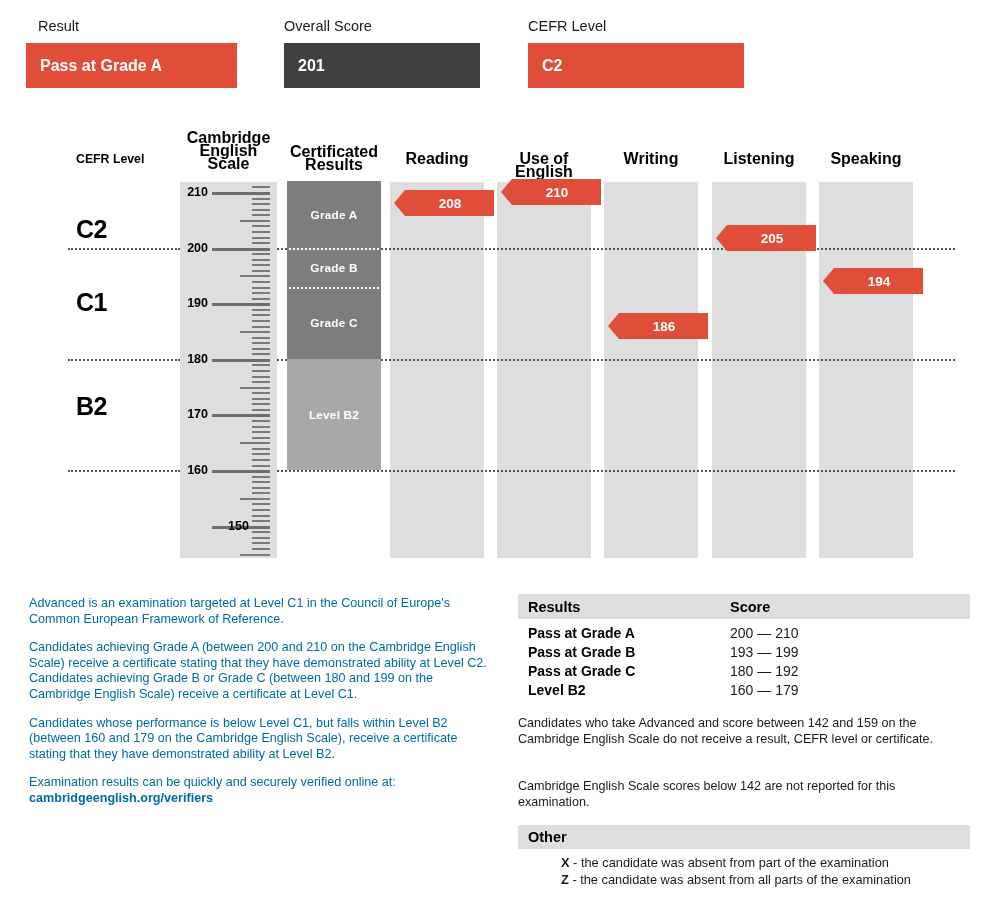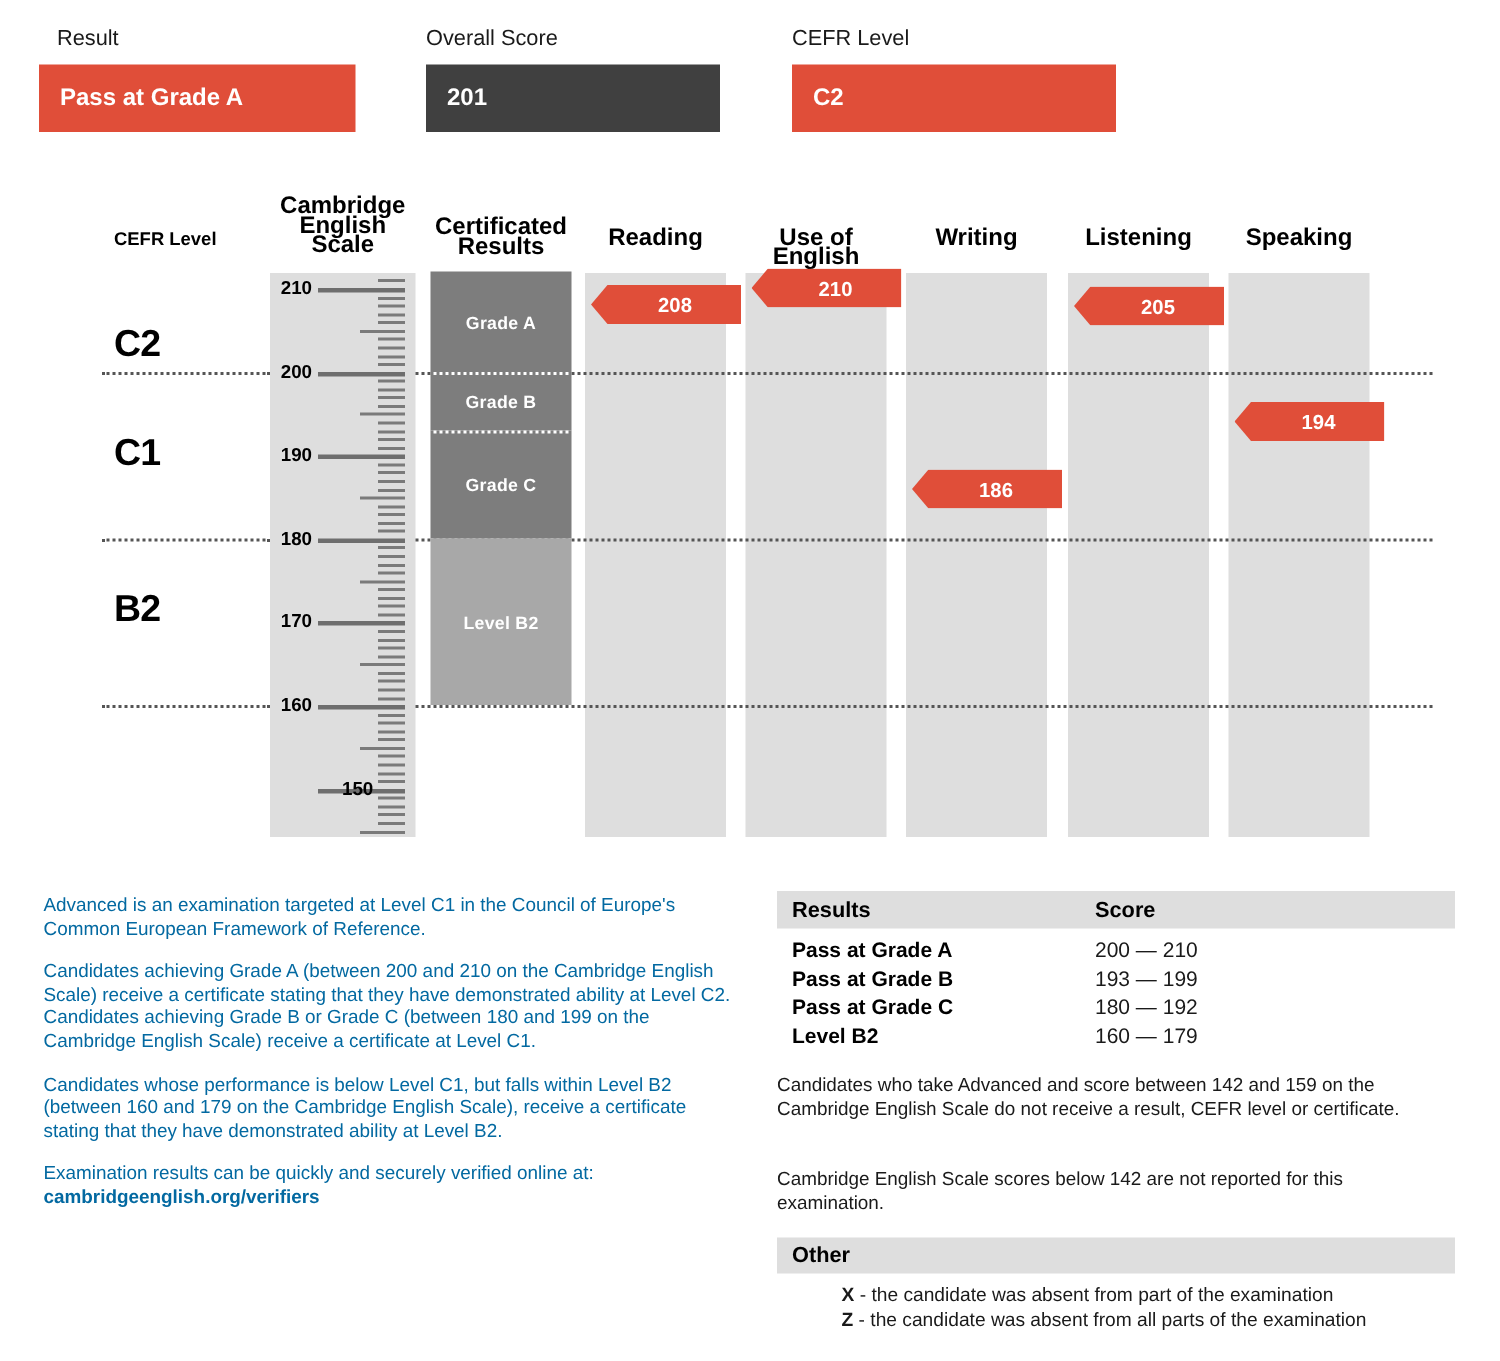--- a/index.html
+++ b/index.html
@@ -319,21 +319,21 @@
       <div class="band-sep" style="left: 289px; top: 287px; width: 90px;"></div>
       <div class="score-arrow" style="left: 394px; top: 190px; width: 100px;">
         <span>208</span>
       </div>
       <div class="score-arrow" style="left: 501px; top: 179px; width: 100px;">
         <span>210</span>
       </div>
       <div class="score-arrow" style="left: 608px; top: 313px; width: 100px;">
         <span>186</span>
       </div>
-      <div class="score-arrow" style="left: 716px; top: 191px; width: 100px;">
+      <div class="score-arrow" style="left: 716px; top: 225px; width: 100px;">
         <span>205</span>
       </div>
       <div class="score-arrow" style="left: 823px; top: 268px; width: 100px;">
         <span>194</span>
       </div>
     </div>
 
   <div class="body-col" style="left:29px; top:596px; width:462px;">
     <p>Advanced is an examination targeted at Level C1 in the Council of Europe's Common European Framework of Reference.</p>
     <p>Candidates achieving Grade A (between 200 and 210 on the Cambridge English Scale) receive a certificate stating that they have demonstrated ability at Level C2. Candidates achieving Grade B or Grade C (between 180 and 199 on the Cambridge English Scale) receive a certificate at Level C1.</p>

